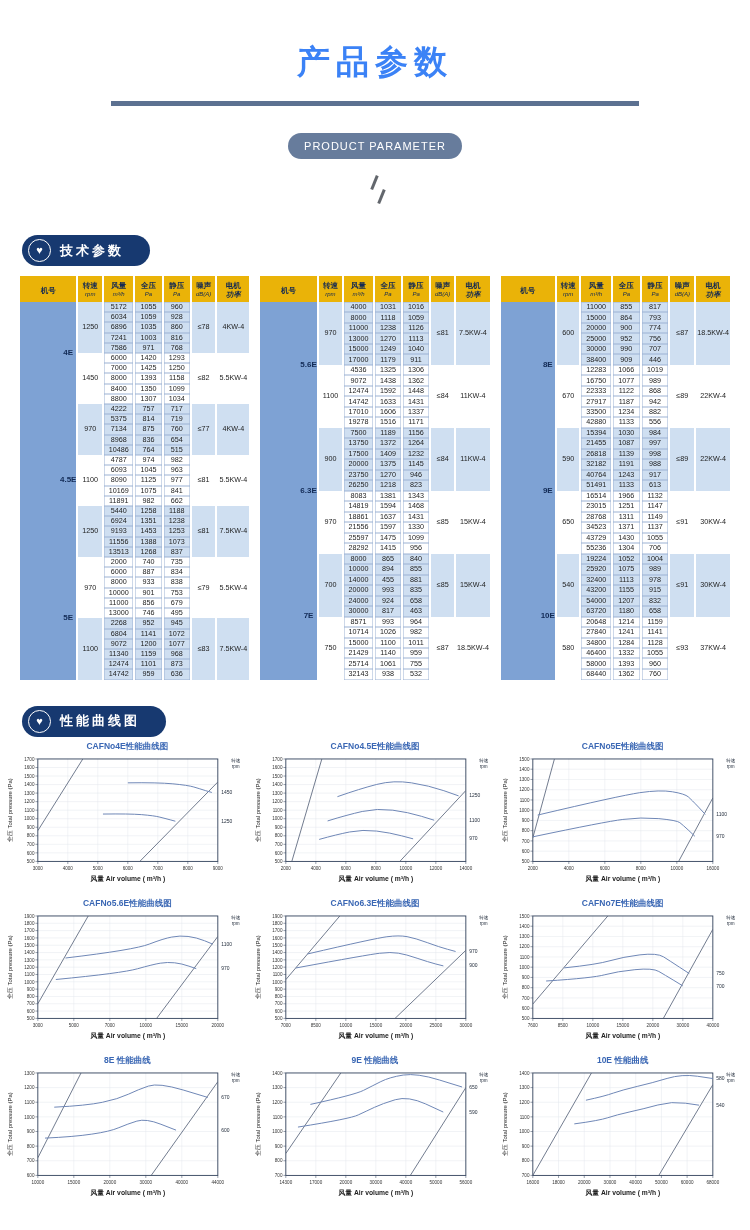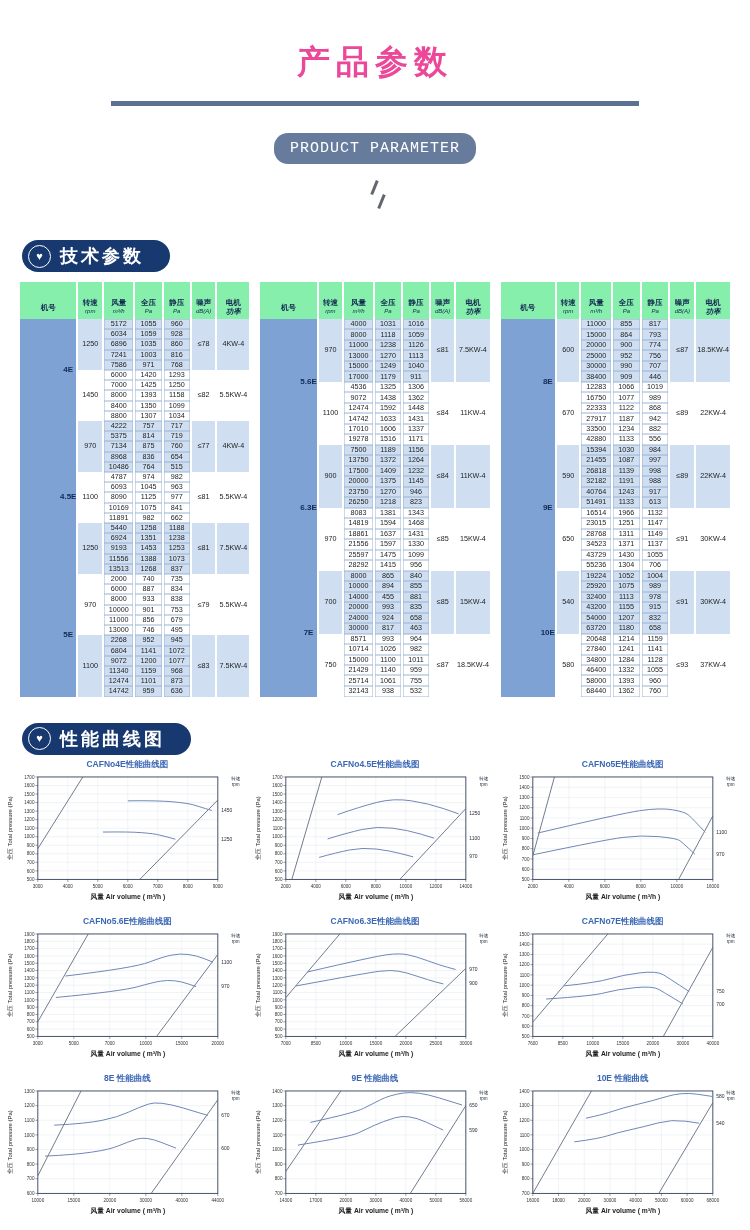--- a/index.html
+++ b/index.html
@@ -1,32 +1,32 @@
 <!DOCTYPE html>
 <html><head>
 <meta charset="utf-8">
 <style>
   html,body{margin:0;padding:0;background:#fff;}
   body{width:750px;height:1230px;overflow:hidden;font-family:"Liberation Sans","DejaVu Sans",sans-serif;-webkit-font-smoothing:antialiased;}
   
-  .hdr-title{padding-top:40px;text-align:center;font-size:33px;letter-spacing:6px;color:#ec4899;font-weight:600;}
+  .hdr-title{padding-top:40px;text-align:center;font-size:33px;letter-spacing:6px;color:#3b82f6;font-weight:600;}
   .divider{width:528px;height:5px;background:#5c7191;margin:16px auto 0;}
-  .badge{width:fit-content;margin:27px auto 0;background:#677c9c;color:#fff;font-size:15px;letter-spacing:1px;padding:7px 16px;border-radius:14px;font-family:Liberation Mono, monospace;}
+  .badge{width:fit-content;margin:27px auto 0;background:#677c9c;color:#fff;font-size:11px;letter-spacing:1px;padding:7px 16px;border-radius:14px;}
   .slashes{position:relative;height:36px;margin-top:14px;}
   .sl{position:absolute;left:50%;width:2.5px;height:15px;background:#63676d;transform:rotate(22deg);}
   .sl.s1{margin-left:-2px;top:2px;}
   .sl.s2{margin-left:5px;top:16px;}
   
   .section-pill{display:inline-flex;align-items:center;gap:9px;background:#173970;padding:4px 26px 4px 6px;border-radius:17px;margin:26px 0 0 22px;}
   .pill-icon{width:21px;height:21px;border-radius:50%;border:1.6px solid #fff;color:#fff;display:flex;align-items:center;justify-content:center;font-size:11px;line-height:1;}
-  .pill-text{color:#fff;font-size:18px;font-weight:700;letter-spacing:3px;}
+  .pill-text{color:#fff;font-size:13px;font-weight:700;letter-spacing:3px;}
   
   .tables-row{display:flex;gap:7px;padding:0 18px;margin-top:10px;}
   table.ptable{border-collapse:separate;border-spacing:2px 0;flex:1;table-layout:fixed;}
-  .ptable th{background:#86efac;color:#142a52;font-size:7.5px;line-height:9px;padding:16px 0 3px;font-weight:700;text-align:center;}
+  .ptable th{background:#eab308;color:#142a52;font-size:7.5px;line-height:9px;padding:5px 0 3px;font-weight:700;text-align:center;}
   .ptable th .sub{display:block;font-size:6px;font-weight:400;font-style:italic;}
   .ptable th .sub.big{font-size:7.5px;font-weight:700;}
   .ptable td{font-size:7.2px;line-height:10.2px;text-align:center;color:#1c1c1c;padding:0;}
   .ptable tr.lt td{background:#cfdff1;}
   .ptable tr.wt td{background:#ffffff;}
   .ptable td.v{box-shadow:inset 0 0 0 .5px #9cb2d3;}
   .ptable td.m{background:#7ea2d4 !important;color:#122a55;font-weight:700;font-size:8px;padding-left:40px;}
   
   .charts-grid{display:grid;grid-template-columns:repeat(3,1fr);column-gap:3px;padding:0 5px;margin-top:4px;}
   .chart .ctitle{font-size:8.5px;font-weight:700;color:#3a67b4;text-align:center;margin:0 0 0;}

